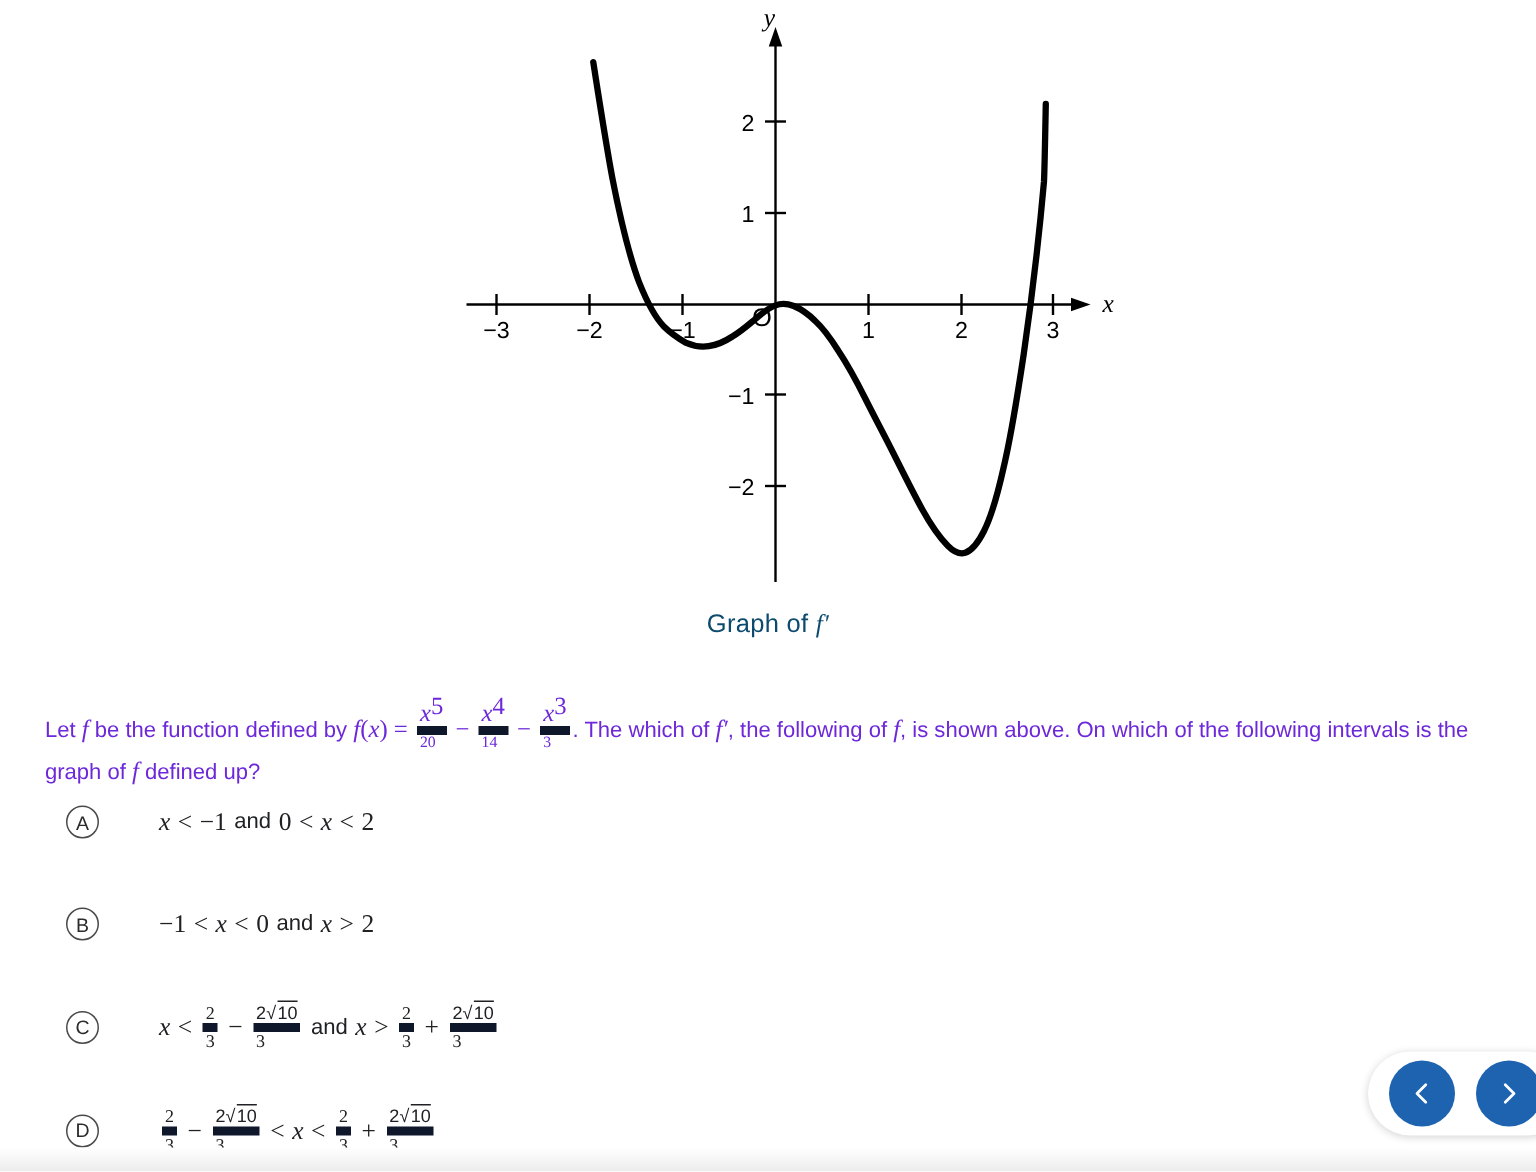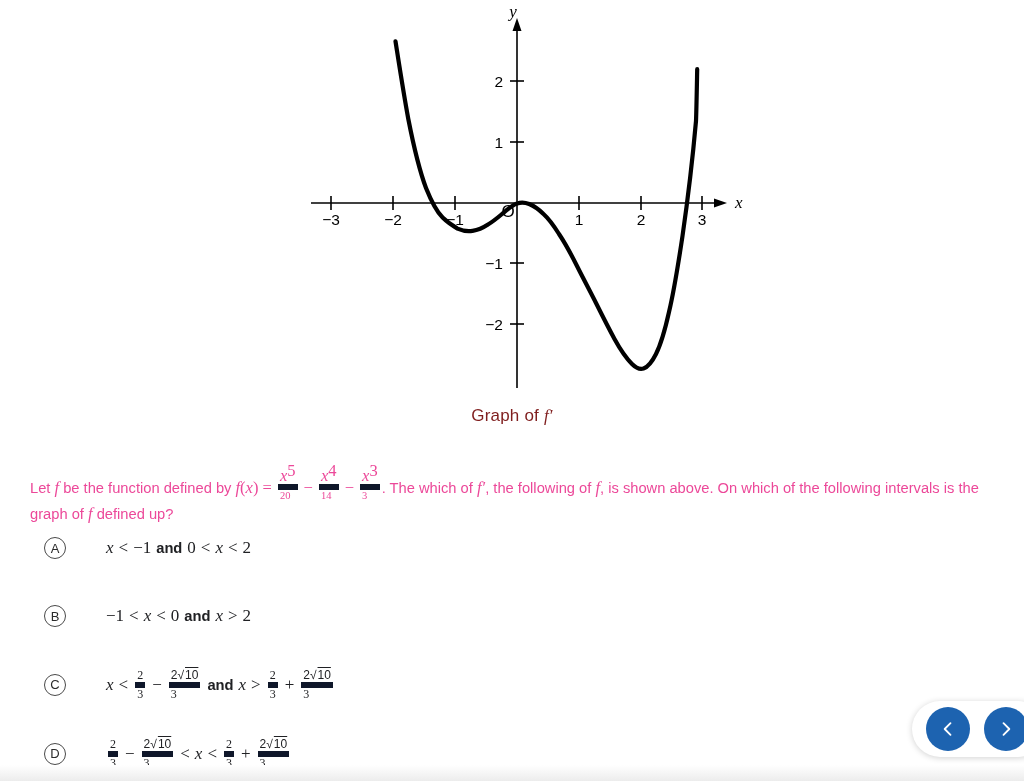--- a/index.html
+++ b/index.html
@@ -23,35 +23,35 @@
     left: 0; top: 0;
     width: 1024px; height: 446px;
   }
   .graph-svg { position: absolute; left: 0; top: 0; }
   .fig-caption {
     position: absolute;
     left: 0; top: 406px;
     width: 1024px;
     text-align: center;
     font-size: 17px;
-    color: #7f1d1d;
+    color: #0c4a6e;
     letter-spacing: .2px;
   }
   .mi { font-family: "Liberation Serif", serif; font-style: italic; }
   .mn { font-family: "Liberation Serif", serif; font-style: normal; }
   .mo { font-family: "Liberation Serif", serif; font-style: normal; }
 
   
   .stem {
     position: absolute;
     left: 30px; top: 462px;
     width: 985px;
     font-size: 14.7px;
     line-height: 25px;
-    color: #ec4899;
+    color: #6d28d9;
   }
   .stem .mi, .stem .mn, .stem .mo { font-size: 16.5px; }
 
   
   .frac {
     display: inline-block;
     vertical-align: -0.42em;
     text-align: left;
     font-family: "Liberation Serif", serif;
     line-height: 1.05;
@@ -95,21 +95,21 @@
   .choice-body {
     margin-left: 62px;
     font-size: 14.7px;
     color: #202124;
     display: flex;
     align-items: center;
     flex-wrap: wrap;
     gap: 0;
   }
   .choice-body .mi, .choice-body .mn, .choice-body .mo { font-size: 17px; }
-  .choice-body .word { font-size: 14.7px; margin: 0 5px; font-weight: bold; }
+  .choice-body .word { font-size: 14.7px; margin: 0 5px; }
   .sp { display: inline-block; width: 5px; }
 
   
   .nav-dock {
     position: absolute;
     right: -22px; bottom: 24px;
     height: 56px;
     display: flex;
     align-items: center;
     gap: 14px;

